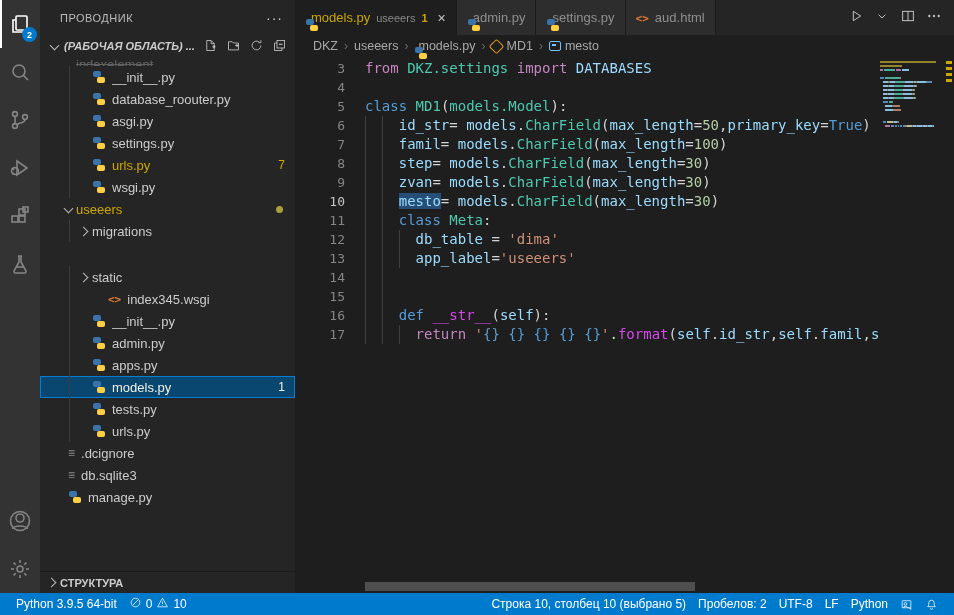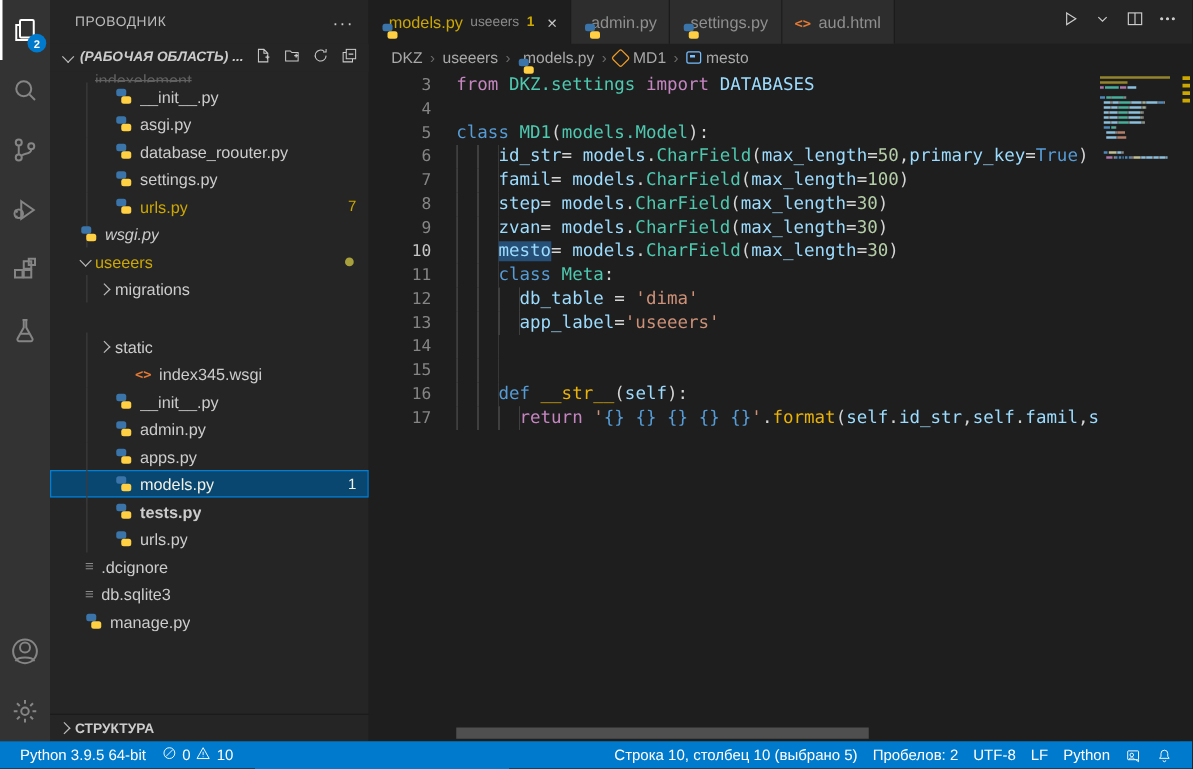--- a/index.html
+++ b/index.html
@@ -70,21 +70,21 @@
   .sym-field::after { content:""; position:absolute; left:2px; top:2px; width:4px; height:2px; background:#75beff; }
 
   
   .editor { flex:1; position:relative; overflow:hidden; font-family:"DejaVu Sans Mono", monospace; font-size:14px; }
   .code-scroll { position:absolute; left:0; top:2px; right:74px; bottom:0; overflow:hidden; }
   .code-line { height:19px; line-height:19px; white-space:pre; }
   .lnum { display:inline-block; width:50px; text-align:right; color:#858585; margin-right:20px; font-size:13px; user-select:none; }
   .code-line.current .lnum { color:#c6c6c6; }
   .ind { display:inline-block; height:19px; vertical-align:top;
          background-image:repeating-linear-gradient(to right,#3f3f3f 0,#3f3f3f 1px,transparent 1px,transparent 2ch); }
-  .tk-kw{color:#569cd6}.tk-ctrl{color:#c586c0}.tk-type{color:#4ec9b0}.tk-fn{color:#eab308}
+  .tk-kw{color:#569cd6}.tk-ctrl{color:#c586c0}.tk-type{color:#4ec9b0}.tk-fn{color:#d946ef}
   .tk-var{color:#9cdcfe}.tk-num{color:#b5cea8}.tk-str{color:#ce9178}.tk-pun{color:#d4d4d4}.tk-txt{color:#d4d4d4}
   .tk-sel{background:#264f78}
 
   .minimap { position:absolute; top:2px; right:10px; width:64px; bottom:0; background:#1e1e1e; padding-top:2px; }
   .mm-line { height:2px; margin-bottom:2px; display:flex; }
   .mm-line span { height:2px; display:block; opacity:.85; }
   .overview-ruler { position:absolute; top:0; right:0; width:10px; bottom:0; }
   .ov-mark { position:absolute; left:2px; width:6px; height:3px; background:#cca700; }
   .hscroll { position:absolute; left:70px; bottom:2px; width:330px; height:9px; background:#4f4f4f; cursor:grab; }
 
@@ -201,31 +201,31 @@
             <span class="lbl">__init__.py</span>
           </div>
           <div class="row" style="padding-left: 52px;">
             <span class="guide"></span>
             <span class="ficon">
               <span class="py-icon">
                 <i class="pt"></i>
                 <i class="pb"></i>
               </span>
             </span>
+            <span class="lbl">database_roouter.py</span>
+          </div>
+          <div class="row" style="padding-left: 52px;">
+            <span class="guide"></span>
+            <span class="ficon">
+              <span class="py-icon">
+                <i class="pt"></i>
+                <i class="pb"></i>
+              </span>
+            </span>
             <span class="lbl">asgi.py</span>
-          </div>
-          <div class="row" style="padding-left: 52px;">
-            <span class="guide"></span>
-            <span class="ficon">
-              <span class="py-icon">
-                <i class="pt"></i>
-                <i class="pb"></i>
-              </span>
-            </span>
-            <span class="lbl">database_roouter.py</span>
           </div>
           <div class="row" style="padding-left: 52px;">
             <span class="guide"></span>
             <span class="ficon">
               <span class="py-icon">
                 <i class="pt"></i>
                 <i class="pb"></i>
               </span>
             </span>
             <span class="lbl">settings.py</span>
@@ -234,21 +234,21 @@
             <span class="guide"></span>
             <span class="ficon">
               <span class="py-icon">
                 <i class="pt"></i>
                 <i class="pb"></i>
               </span>
             </span>
             <span class="lbl warn-text">urls.py</span>
             <span class="badge warn-text">7</span>
           </div>
-          <div class="row" style="padding-left: 24px; font-style: italic;">
+          <div class="row" style="padding-left: 52px;">
             <span class="guide"></span>
             <span class="ficon">
               <span class="py-icon">
                 <i class="pt"></i>
                 <i class="pb"></i>
               </span>
             </span>
             <span class="lbl">wsgi.py</span>
           </div>
           <div class="row" style="padding-left: 20px;">
@@ -307,21 +307,21 @@
             <span class="guide"></span>
             <span class="ficon">
               <span class="py-icon">
                 <i class="pt"></i>
                 <i class="pb"></i>
               </span>
             </span>
             <span class="lbl">models.py</span>
             <span class="badge">1</span>
           </div>
-          <div class="row" style="padding-left: 52px; font-weight: bold;">
+          <div class="row" style="padding-left: 52px;">
             <span class="guide"></span>
             <span class="ficon">
               <span class="py-icon">
                 <i class="pt"></i>
                 <i class="pb"></i>
               </span>
             </span>
             <span class="lbl">tests.py</span>
           </div>
           <div class="row" style="padding-left: 52px;">

